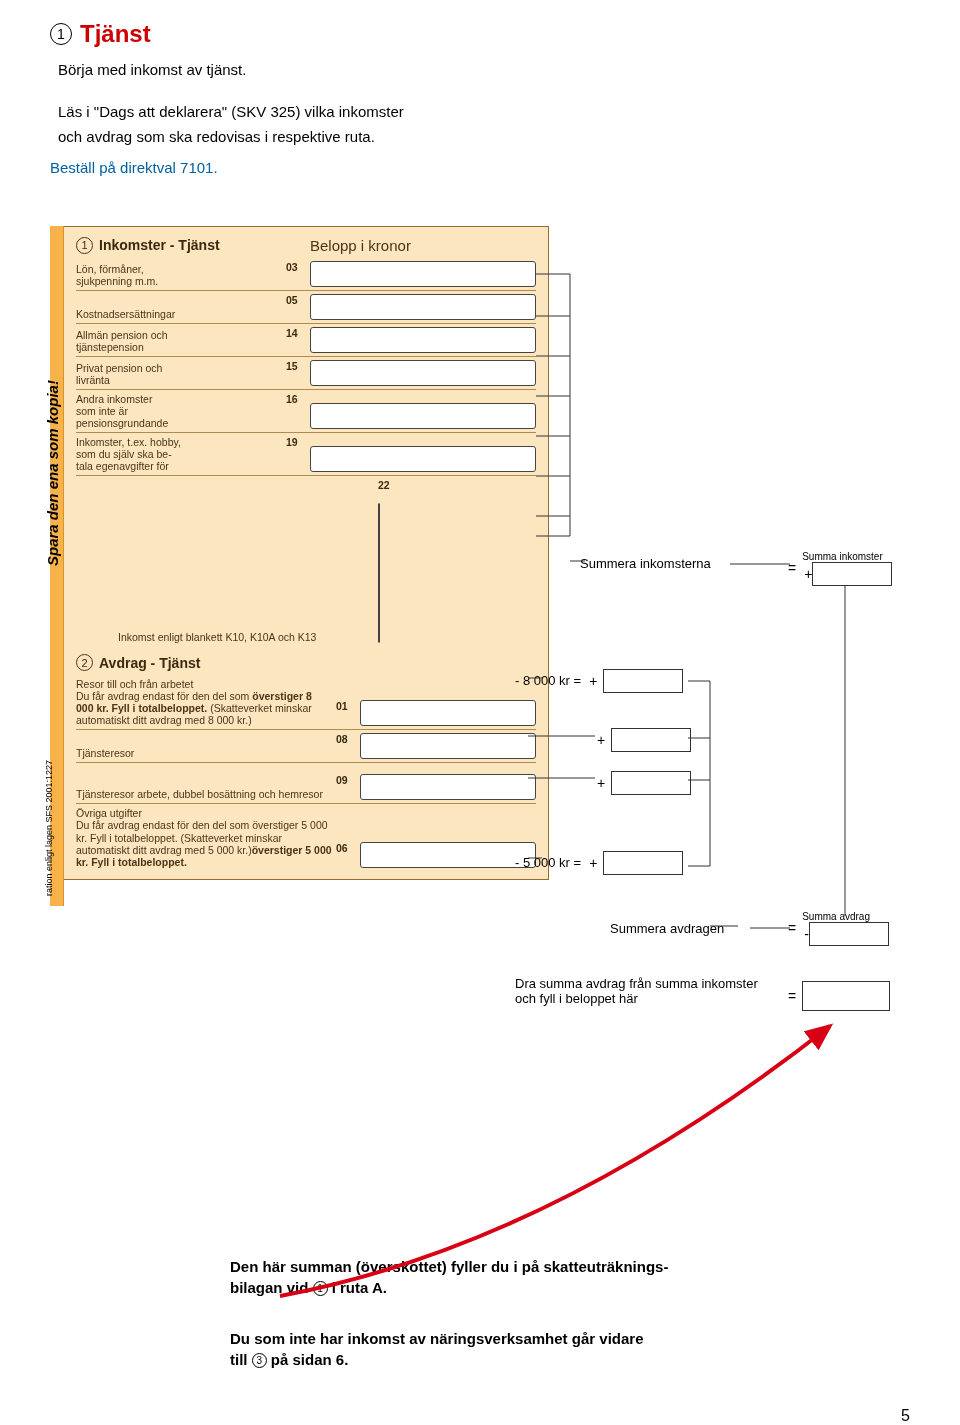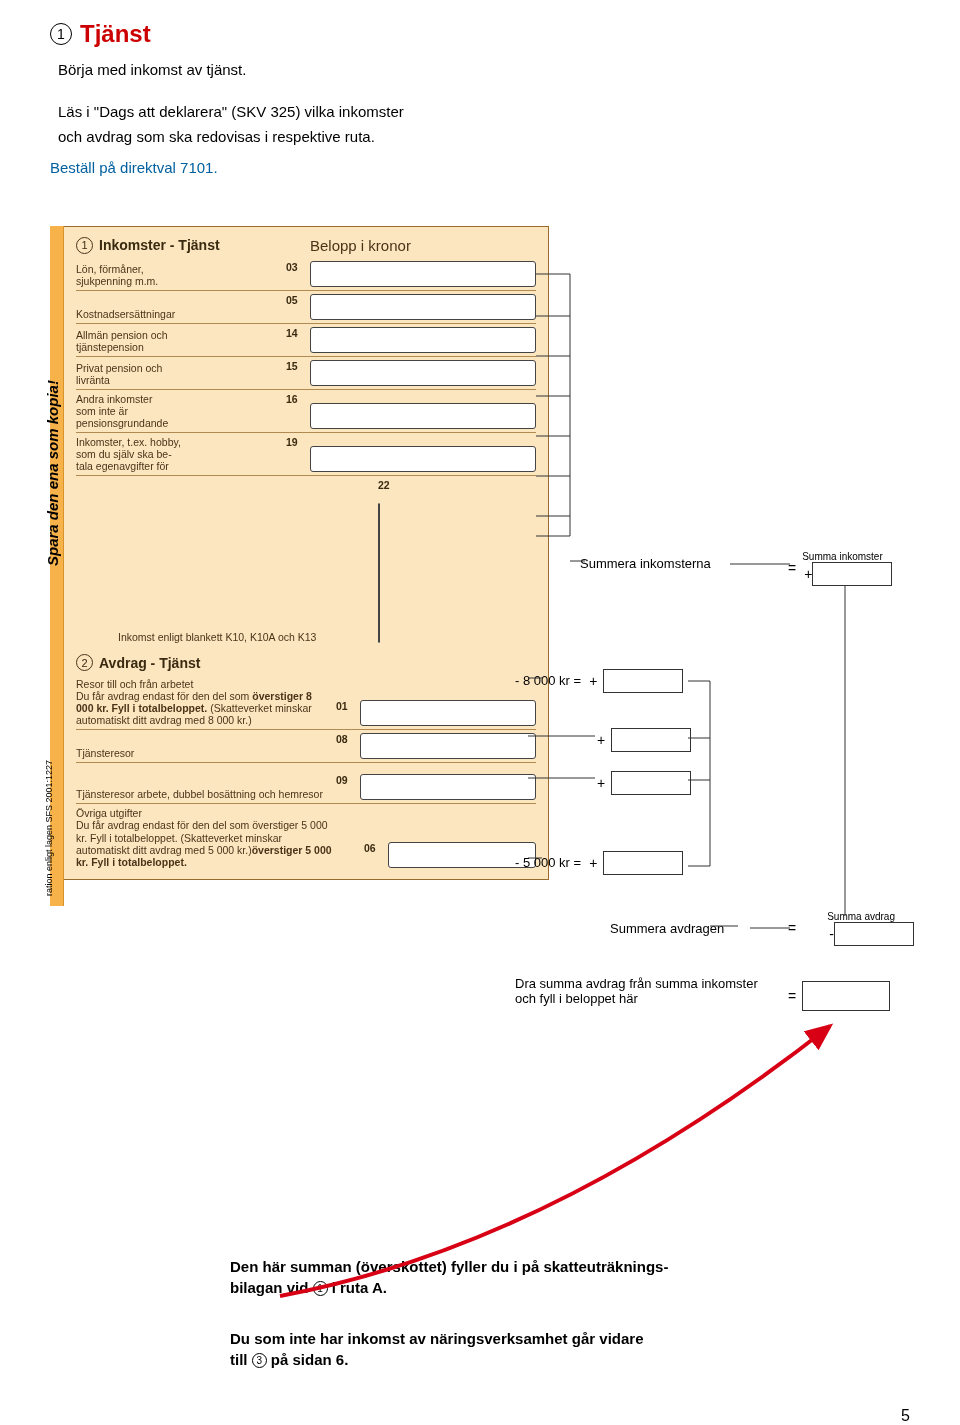--- a/index.html
+++ b/index.html
@@ -280,21 +280,21 @@
             <div class="row-label wide" style="white-space: pre-line;">Tjänsteresor arbete, dubbel bosättning och hemresor</div>
             <div style="display: flex; flex-direction: column; flex: 1 1 0%; justify-content: flex-end; margin-top: 8px;">
               <div style="display: flex; align-items: flex-end;">
                 <div class="row-code">09</div>
                 <div class="row-field"></div>
               </div>
             </div>
           </div>
           <div class="form-row">
             <div class="row-label wide">Övriga utgifter<br>Du får avdrag endast för den del som överstiger 5 000 kr. Fyll i totalbeloppet. (Skatteverket minskar automatiskt ditt avdrag med 5 000 kr.)<span class="bold">överstiger 5 000 kr.  Fyll i totalbeloppet.</span></div>
-            <div style="display: flex; flex-direction: column; flex: 1 1 0%; justify-content: center; margin-left: 28px;">
+            <div style="display: flex; flex-direction: column; flex: 1 1 0%; justify-content: center;">
               <div style="display: flex; align-items: flex-end;">
                 <div class="row-code">06</div>
                 <div class="row-field"></div>
               </div>
             </div>
           </div>
         </div>
     </div>
 
     <div class="calc-side">
@@ -327,21 +327,21 @@
       <div class="calc-row" style="top:625px; left:-55px;">
         <span>- 5 000 kr =</span>
         <span class="plus">+</span>
         <span class="calc-box"></span>
       </div>
       <div class="calc-row" style="top:695px; left:40px;">
         <span class="summ-label">Summera avdragen</span>
       </div>
       <div class="calc-row" style="top:685px; left:218px;">
         <span class="eq">=</span>
-        <div style="display:flex;flex-direction:column;margin-left:25px;">
+        <div style="display:flex;flex-direction:column;">
           <span style="font-size:10px;">Summa avdrag</span>
           <div style="display:flex;align-items:center;">
               <span class="plus">-</span>
               <span class="calc-box"></span>
             </div>
         </div>
       </div>
       <div class="calc-row" style="top:750px; left:-55px; flex-direction:column; align-items:flex-start; gap:0;">
         <span>Dra summa avdrag från summa inkomster</span>
         <span>och fyll i beloppet här</span>

